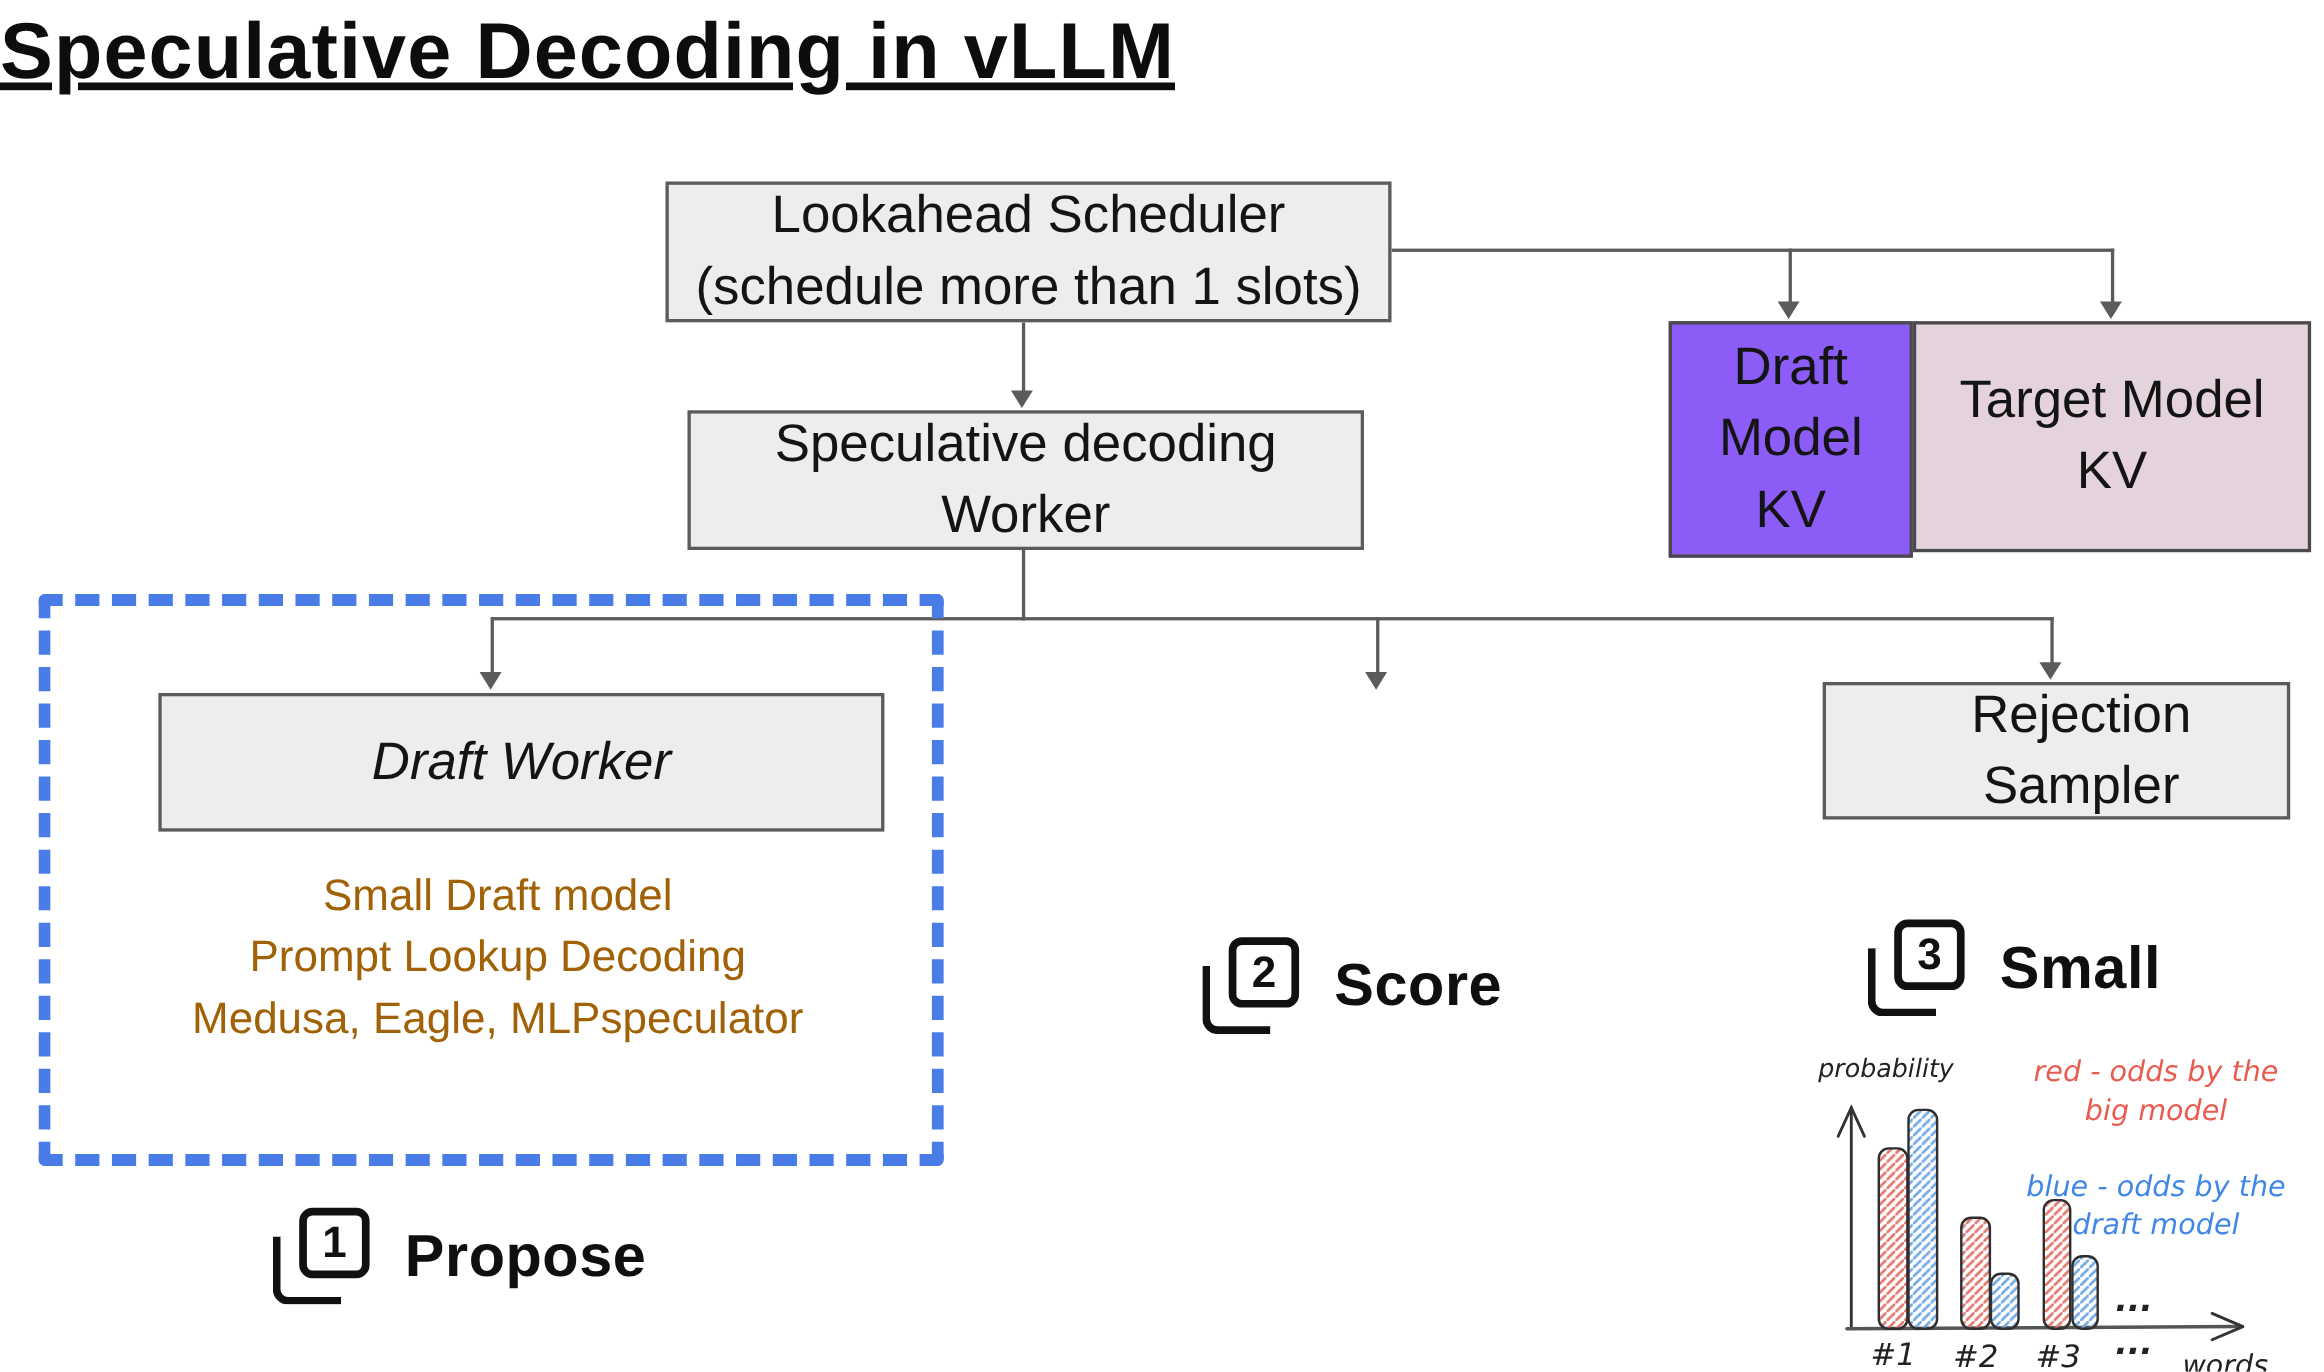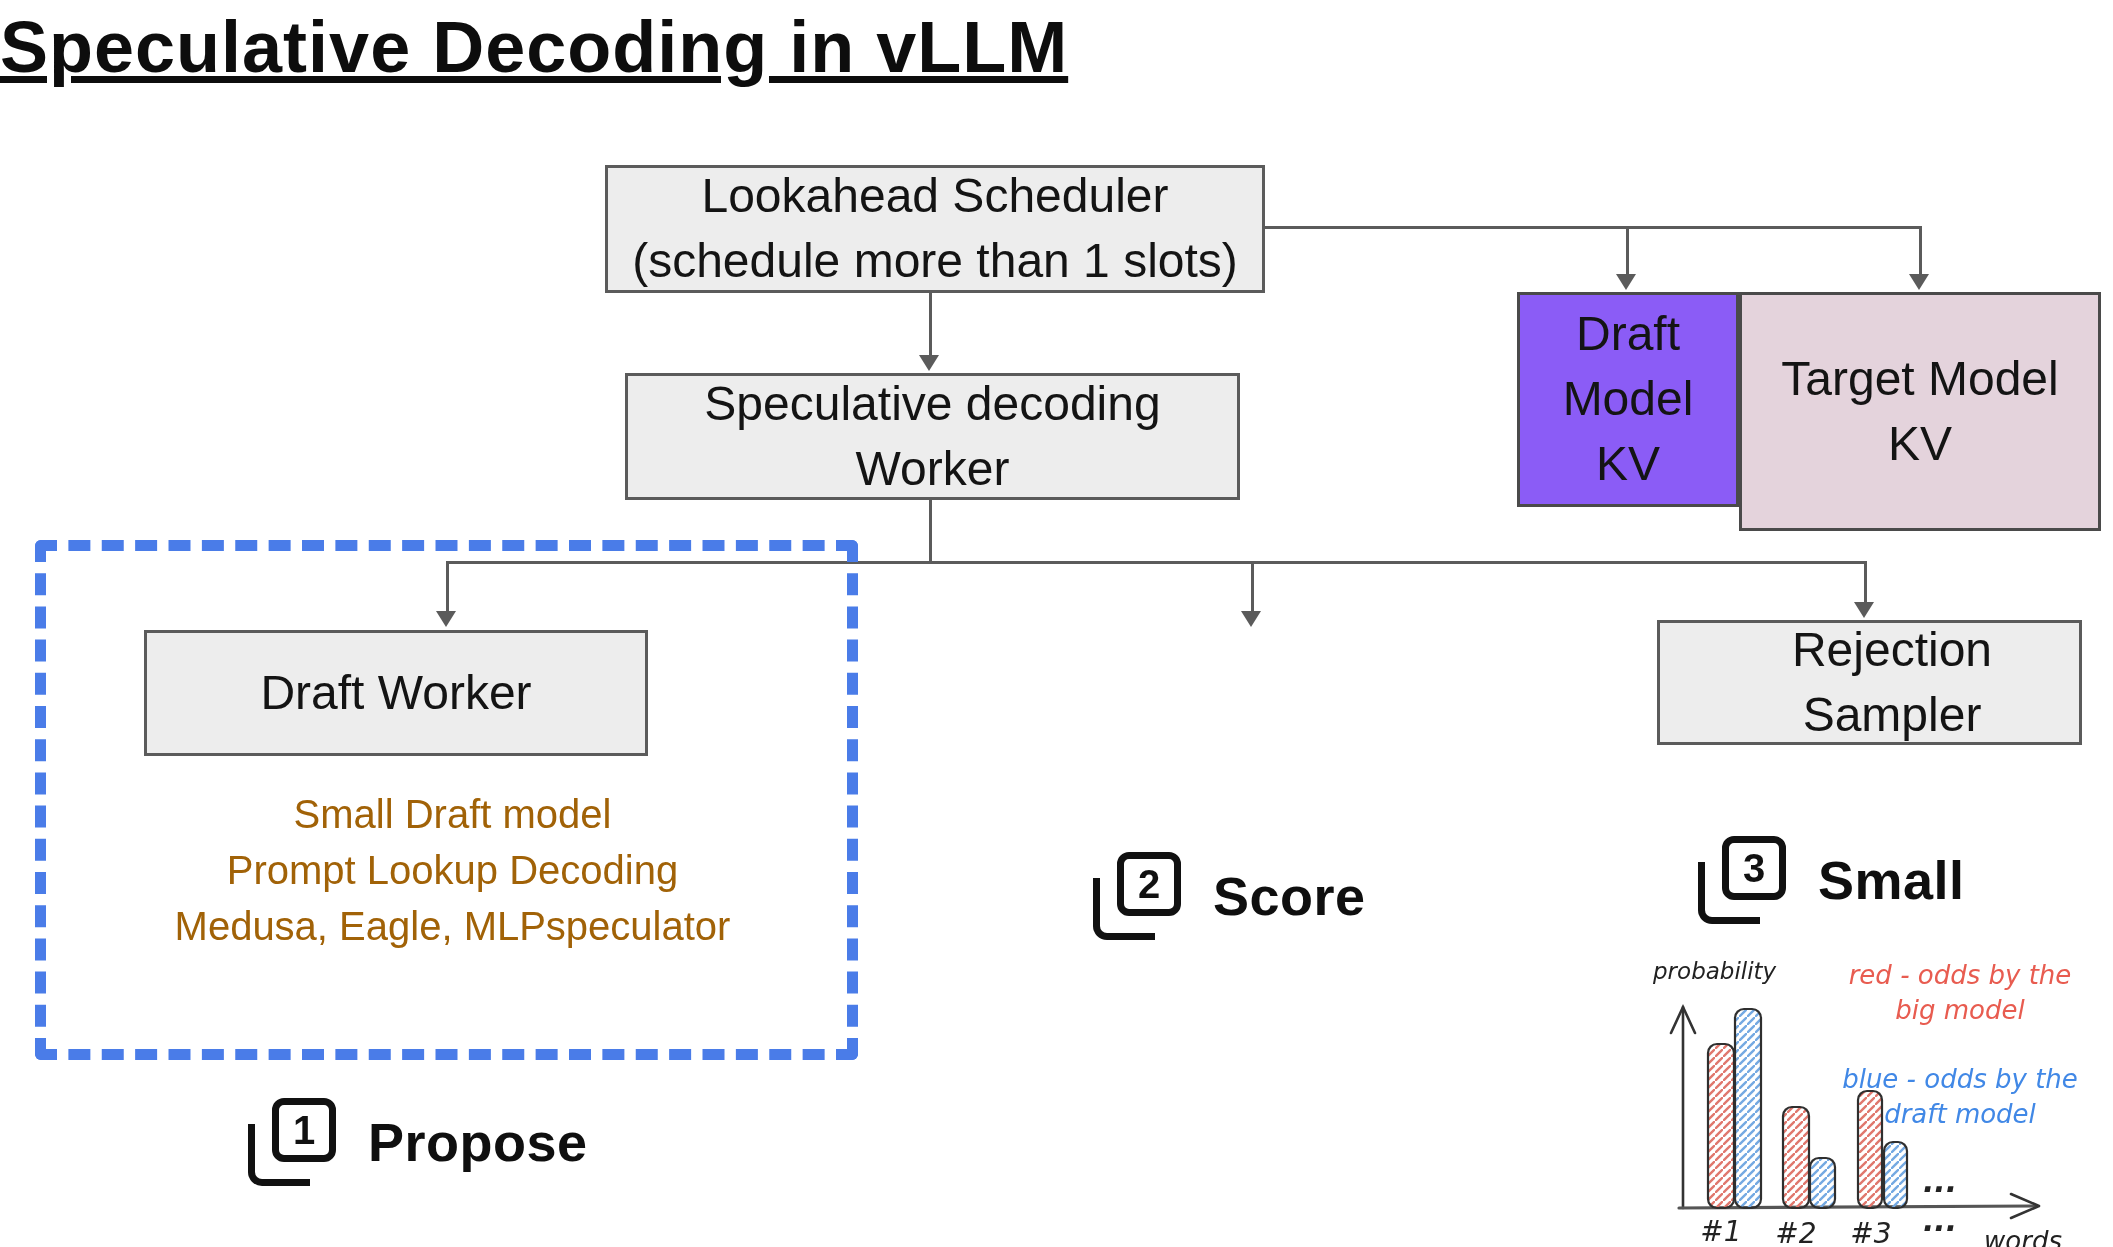--- a/index.html
+++ b/index.html
@@ -94,26 +94,26 @@
     <div>Speculative decoding</div>
     <div>Worker</div>
   </div>
 
   <div class="box kv blue" style="left:1517px;top:292px;width:222px;height:215px;">
     <div>Draft</div>
     <div>Model</div>
     <div>KV</div>
   </div>
 
-  <div class="box kv pink" style="left:1739px;top:292px;width:362px;height:239px;">
+  <div class="box kv pink" style="left:1739px;top:292px;width:362px;height:210px;">
     <div>Target Model</div>
     <div>KV</div>
   </div>
 
-  <div class="box" style="left:144px;top:630px;width:504px;height:126px;">
+  <div class="box" style="left:144px;top:630px;width:660px;height:126px;font-style:italic;">
     <div>Draft Worker</div>
   </div>
 
 
   <div class="box" style="left:1657px;top:620px;width:425px;height:125px;padding-left:45px;">
     <div>Rejection</div>
     <div>Sampler</div>
   </div>
 
   <div class="methods">

